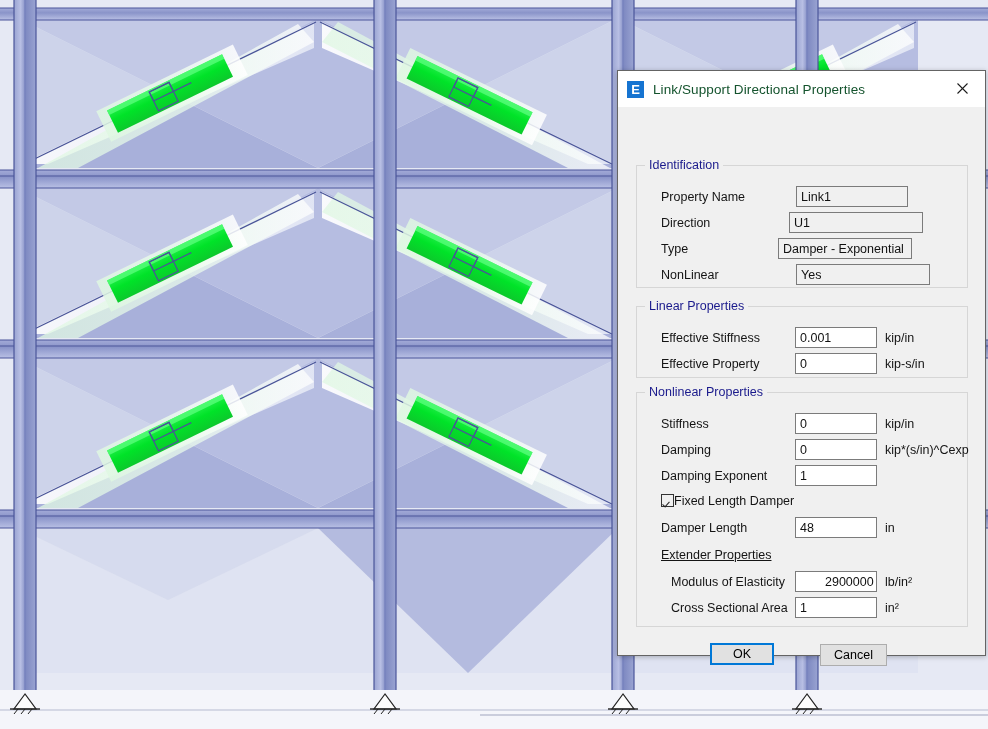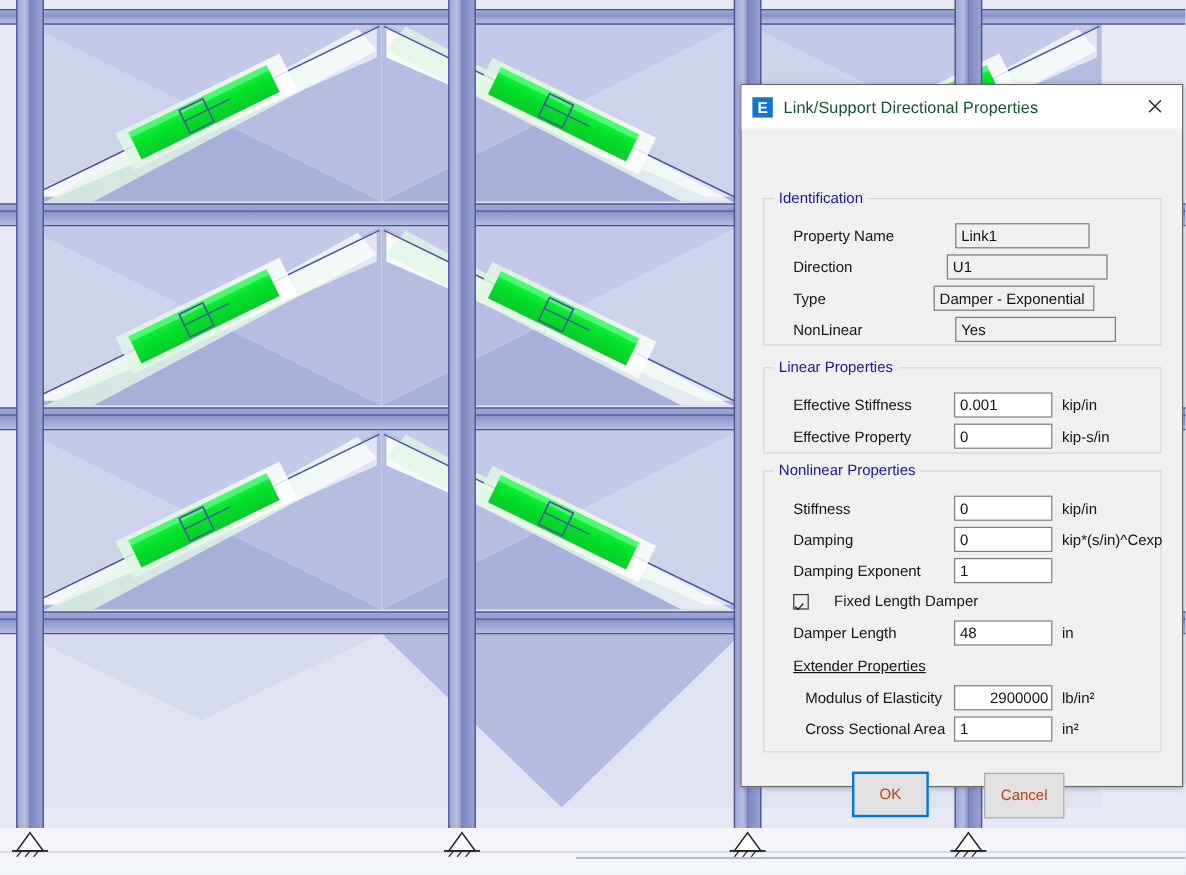--- a/index.html
+++ b/index.html
@@ -69,21 +69,21 @@
   input.fld{
     position:absolute;height:21px;box-sizing:border-box;
     border:1px solid #7b7b7b;
     font-family:"Liberation Sans", sans-serif;
     font-size:12.5px;color:#111;
     padding:0 2px 0 4px;outline:none;
   }
   input.ro{background:#f0f0f0;}
   input.rw{background:#ffffff;}
 
-  .chkrow{position:absolute;display:flex;align-items:center;gap:21px;}
+  .chkrow{position:absolute;display:flex;gap:0;}
   .chkbox{
     width:13px;height:13px;box-sizing:border-box;
     border:1px solid #333;background:#f0f0f0;
     position:relative;flex:none;
   }
   .chkbox::after{
     content:"";position:absolute;left:2px;top:5px;
     width:3px;height:6px;border:solid #222;border-width:0 1.6px 1.6px 0;
     transform:rotate(42deg);
   }
@@ -91,22 +91,22 @@
 
   .subhead{
     position:absolute;font-size:12.5px;color:#141414;
     text-decoration:underline;white-space:nowrap;
   }
 
   .btn{
     position:absolute;box-sizing:border-box;
     background:#e1e1e1;border:1px solid #adadad;
     font-family:"Liberation Sans", sans-serif;
-    font-size:12.5px;color:#c2410c;
-    height:38px;cursor:default;
+    font-size:12.5px;color:#000000;
+    height:22px;cursor:default;
   }
   .btn.primary{border:2px solid #0078d7;background:#e1e1e1;}
 </style>
 </head>
 <body>
 
 <svg id="model-canvas" viewBox="0 0 988 729" xmlns="http://www.w3.org/2000/svg">
   <defs>
     <linearGradient id="gShadeA" x1="0" y1="0" x2="0" y2="1">
       <stop offset="0%" stop-color="#c9cfe8"></stop>

